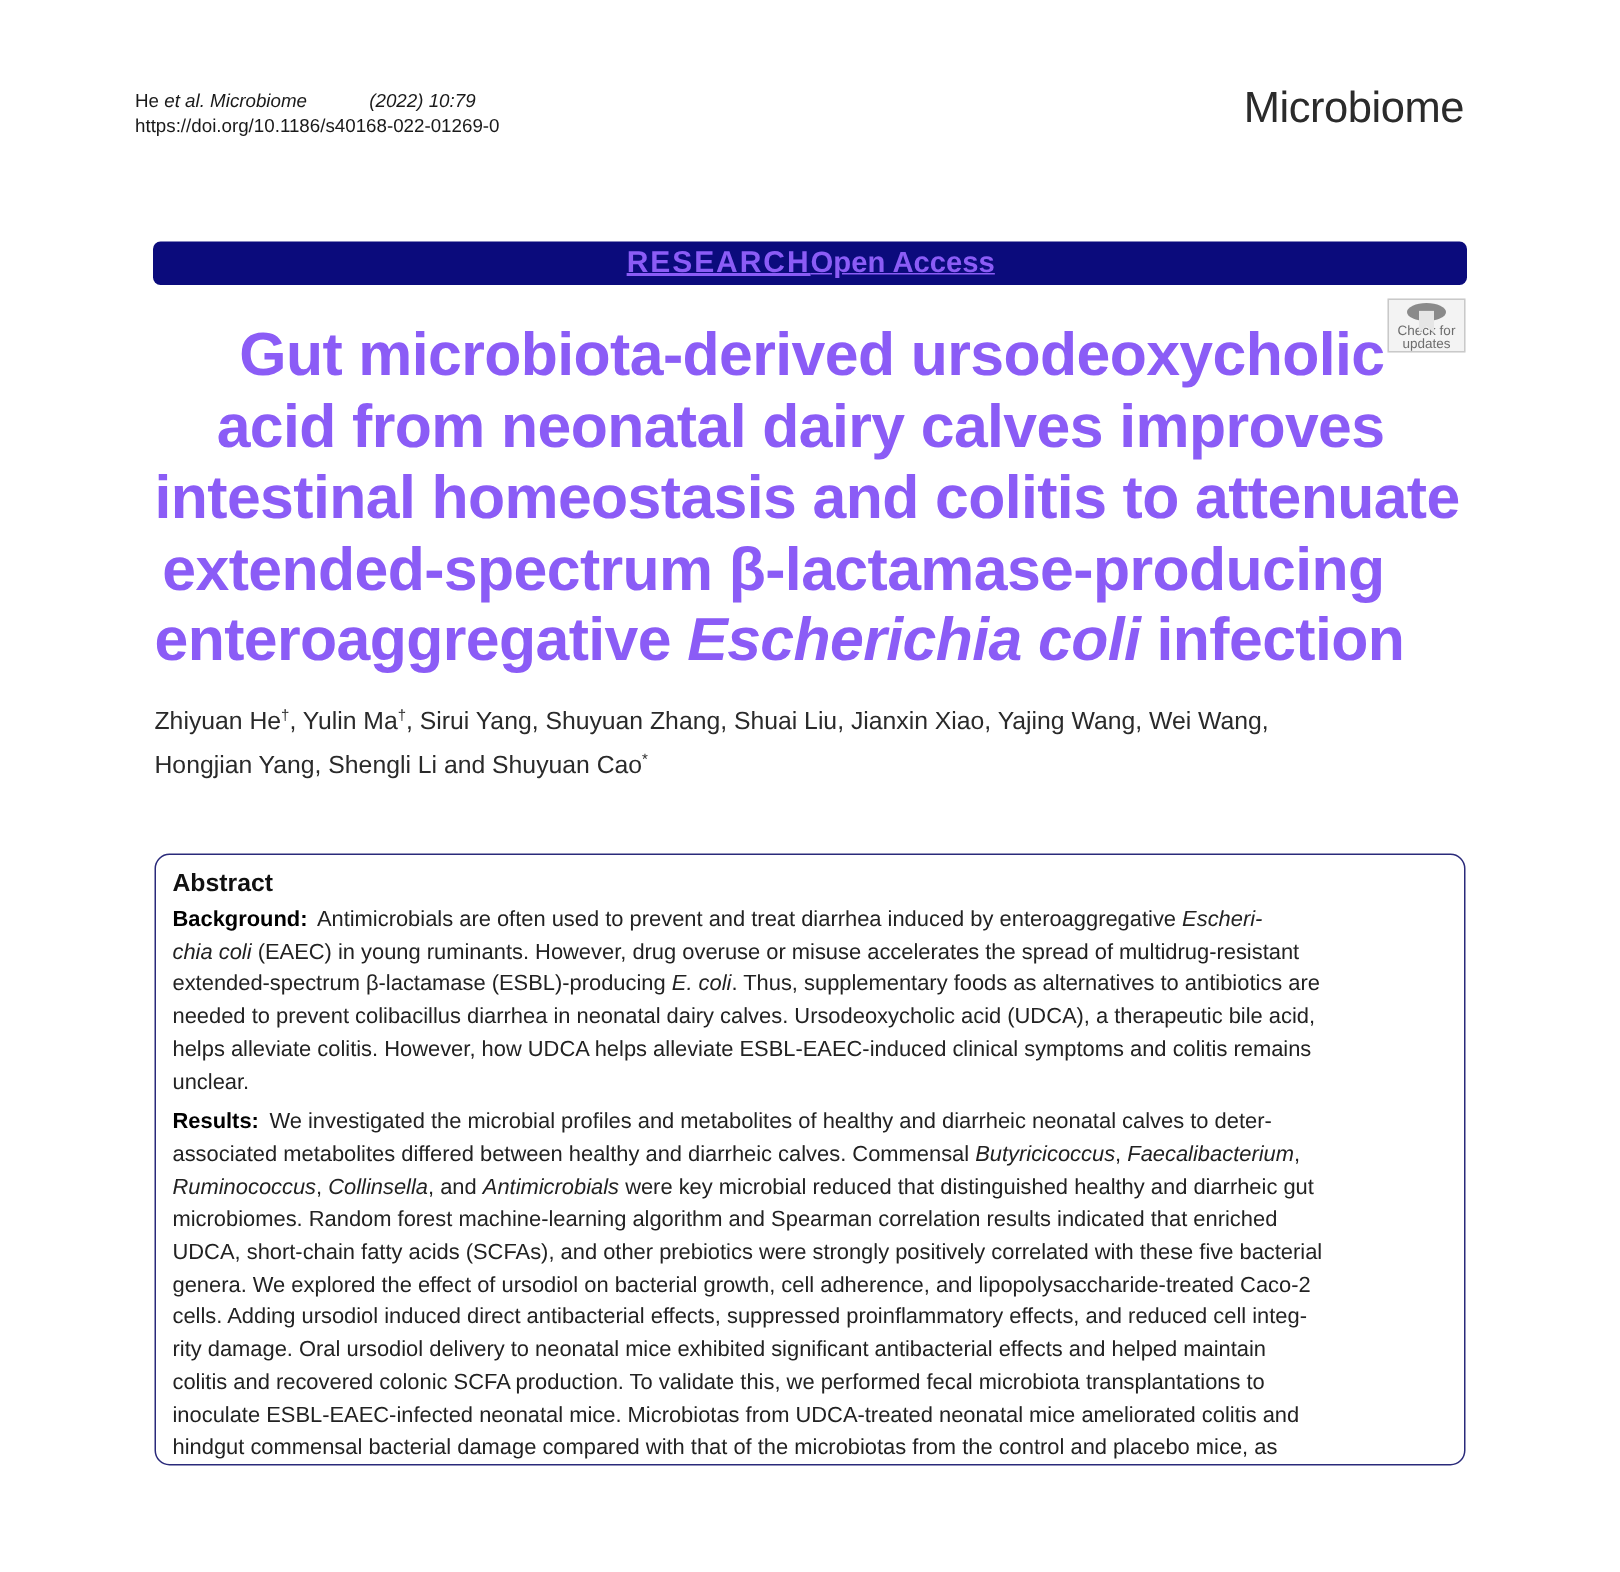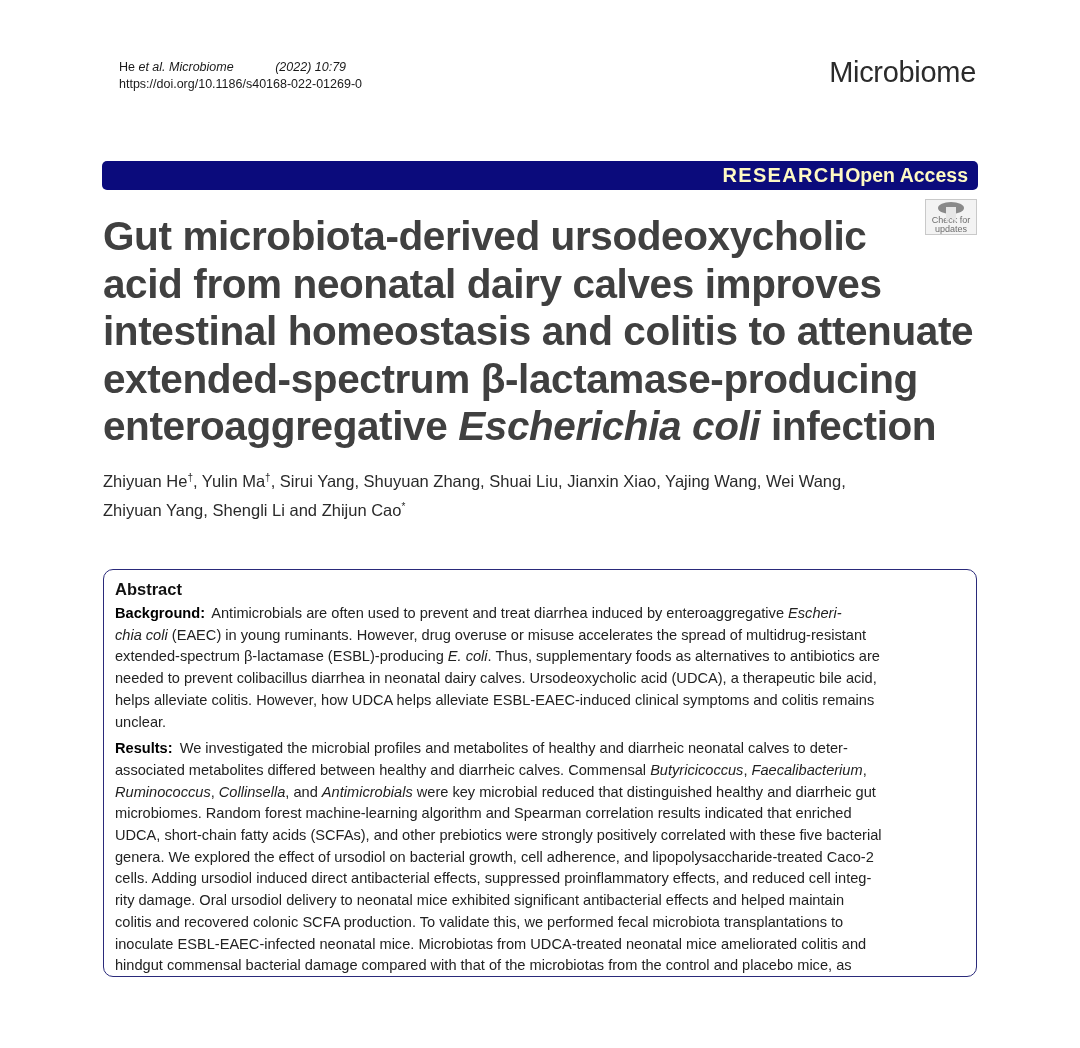--- a/index.html
+++ b/index.html
@@ -1,36 +1,36 @@
 <!DOCTYPE html>
 <html><head>
   <meta charset="utf-8">
   <style>
     * { box-sizing: border-box; margin: 0; padding: 0; }
     html, body { width: 1080px; height: 1048px; background: #ffffff; overflow: hidden; }
     body { font-family: "Liberation Sans", sans-serif; color: #1a1a1a; position: relative; }
 
-    .header-left { position: absolute; left: 119px; top: 59px; font-size: 12.5px; line-height: 17px; color: #1a1a1a; }
+    .header-left { position: absolute; left: 90px; top: 59px; font-size: 12.5px; line-height: 17px; color: #1a1a1a; }
     .header-left .row1 span { display: inline-block; }
     .header-left .etal { font-style: italic; }
     .header-left .journal-it { font-style: italic; }
     .header-left .citation { font-style: italic; margin-left: 38px; }
 
     .journal-logo { position: absolute; right: 104px; top: 56px; font-size: 29px; color: #2b2b2b; letter-spacing: -0.3px; }
 
-    .banner { position: absolute; left: 102px; top: 161px; width: 876px; height: 29px; background: #0b0b7c; border-radius: 5px; color: #fef9c3; display: flex; align-items: center; justify-content: flex-end; padding: 0 10px 0 11px; }
+    .banner { position: absolute; left: 102px; top: 161px; width: 876px; height: 29px; background: #0b0b7c; border-radius: 5px; color: #8b5cf6; display: flex; align-items: center; justify-content: center; padding: 0 10px 0 11px; text-decoration: underline; }
     .banner .type { font-weight: bold; font-size: 20px; letter-spacing: 1.3px; }
     .banner .access { font-weight: bold; font-size: 19.5px; }
 
     .check-updates { position: absolute; left: 925px; top: 199px; width: 52px; height: 36px; border: 1px solid #c9c9c9; background: #f3f3f3; display: flex; flex-direction: column; align-items: center; padding-top: 2px; }
     .check-updates .badge { width: 26px; height: 26px; border-radius: 50%; background: #8a8a8a; position: relative; }
     .check-updates .badge::after { content: ""; position: absolute; left: 8px; top: 5px; width: 10px; height: 15px; background: #e6e6e6; clip-path: polygon(0 0, 100% 0, 100% 100%, 50% 70%, 0 100%); }
     .check-updates .label { font-size: 9px; line-height: 9px; color: #6d6d6d; text-align: center; margin-top: 2px; }
 
-    .title { position: absolute; left: 103px; top: 213px; width: 820px; font-size: 40.5px; line-height: 47.5px; color: #404040; letter-spacing: -0.4px; }
+    .title { position: absolute; left: 103px; top: 213px; width: 820px; font-size: 40.5px; line-height: 47.5px; color: #8b5cf6; letter-spacing: -0.4px; text-align: right; }
     .title .title-line { display: block; white-space: nowrap; }
     .title i { font-style: italic; }
 
     .authors { position: absolute; left: 103px; top: 465px; width: 820px; font-size: 16.5px; line-height: 26px; color: #2a2a2a; }
     .authors sup { font-size: 10px; vertical-align: 6px; }
 
     .abstract-box { position: absolute; left: 103px; top: 569px; width: 874px; height: 408px; border: 1.5px solid #2a2a7a; border-radius: 10px; padding: 10px 11px 0 11px; overflow: hidden; }
     .abstract-heading { font-weight: bold; font-size: 16.5px; color: #111; margin-bottom: 4px; }
     .abstract-section { font-size: 14.6px; line-height: 21.7px; color: #222; margin-bottom: 5px; }
     .abstract-section b { font-weight: bold; color: #000000; margin-right: 3px; }
@@ -70,21 +70,21 @@
   <h1 class="title">
     <span class="title-line">Gut microbiota-derived ursodeoxycholic</span>
     <span class="title-line">acid from neonatal dairy calves improves</span>
     <span class="title-line">intestinal homeostasis and colitis to attenuate</span>
     <span class="title-line">extended-spectrum β-lactamase-producing</span>
     <span class="title-line"><span>enteroaggregative </span><i>Escherichia coli</i><span> infection</span></span>
   </h1>
 
   <div class="authors">
     <span class="line"><span>Zhiyuan He</span><sup>†</sup><span>, Yulin Ma</span><sup>†</sup><span>, Sirui Yang, Shuyuan Zhang, Shuai Liu, Jianxin Xiao, Yajing Wang, Wei Wang,</span></span>
-    <span class="line"><span>Zhiyuan Yang, Shengli Li and Zhijun Cao</span><sup>*</sup></span>
+    <span class="line"><span>Hongjian Yang, Shengli Li and Shuyuan Cao</span><sup>*</sup></span>
   </div>
 
   <section class="abstract-box">
     <h2 class="abstract-heading">Abstract</h2>
 
     <p class="abstract-section">
       <span class="line"><b>Background:</b> <span>Antimicrobials are often used to prevent and treat diarrhea induced by enteroaggregative </span><i>Escheri-</i></span>
       <span class="line"><i>chia coli</i><span> (EAEC) in young ruminants. However, drug overuse or misuse accelerates the spread of multidrug-resistant</span></span>
       <span class="line"><span>extended-spectrum β-lactamase (ESBL)-producing </span><i>E. coli</i><span>. Thus, supplementary foods as alternatives to antibiotics are</span></span>
       <span class="line">needed to prevent colibacillus diarrhea in neonatal dairy calves. Ursodeoxycholic acid (UDCA), a therapeutic bile acid,</span>

